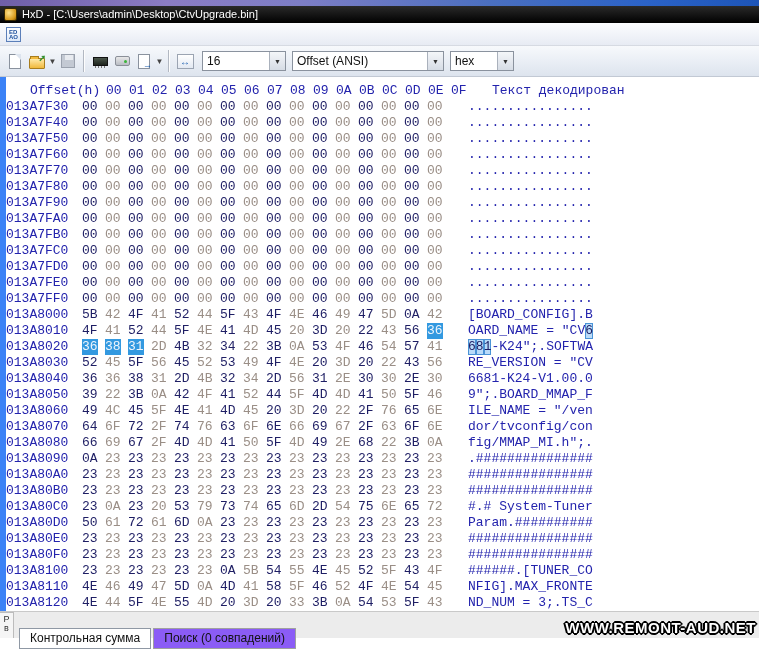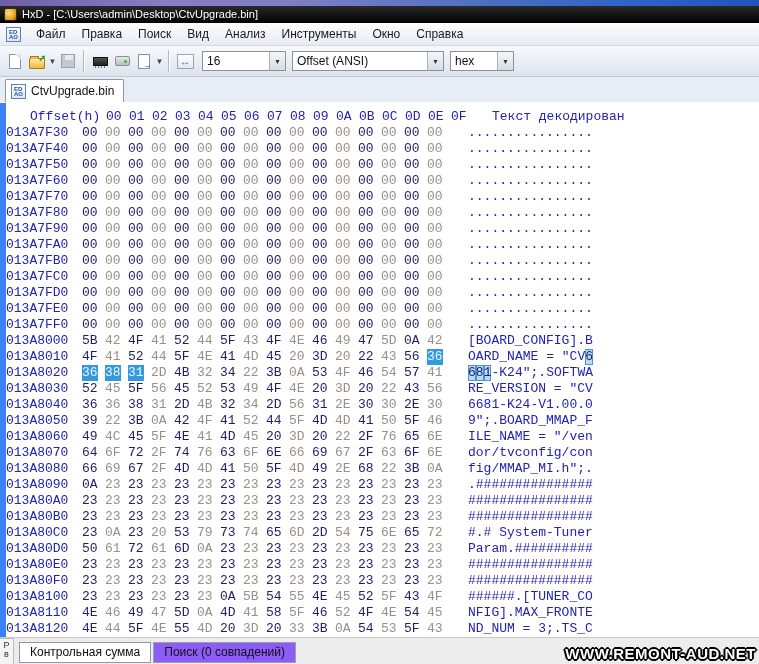--- a/index.html
+++ b/index.html
@@ -67,50 +67,40 @@
   .b.sel{background:#3399e0;color:#eef5fc;}
   .dtext{display:inline-block;margin-left:18px;color:#2323ad;white-space:pre;}
   .hdr-text{display:inline-block;margin-left:18px;}
   .ch{display:inline-block;white-space:pre;}
   .ch.tsel{background:#b9dbf9;box-shadow:inset 0 0 0 1px #4a93d6;color:#1e1e64;}
 
   
   .bottombar{height:27px;background:#ececec;border-top:1px solid #c9c9c9;position:relative;}
   .sidebox{position:absolute;left:0;top:0;bottom:0;width:14px;background:#f5f5f5;border-right:1px solid #bcbcbc;border-top:1px solid #bcbcbc;overflow:hidden;}
   .side-label{width:9px;margin:2px auto 0;font-size:9px;line-height:9px;color:#333;word-break:break-all;text-align:center;}
-  .btabs{position:absolute;left:19px;top:4px;display:flex;}
+  .btabs{position:absolute;left:19px;top:16px;display:flex;}
   .btab{font-size:12px;color:#111;padding:2px 10px 3px;border:1px solid #a0a0a0;background:#8b5cf6;margin-right:2px;white-space:nowrap;}
   .btab.active{background:#fff;border-color:#8f98a4;}
   .watermark{position:absolute;right:3px;bottom:2px;font-size:15px;font-weight:bold;letter-spacing:.5px;color:#fff;
     text-shadow:-2px 0 0 #000,2px 0 0 #000,0 -2px 0 #000,0 2px 0 #000,-1px -1px 0 #000,1px -1px 0 #000,-1px 1px 0 #000,1px 1px 0 #000;}
 </style>
 </head>
 <body>
 
 <div class="window">
 
   <div class="desktop-strip"></div>
 
   <div class="titlebar">
     <div class="app-icon"></div>
     <div class="title-text">HxD - [C:\Users\admin\Desktop\CtvUpgrade.bin]</div>
   </div>
 
   <div class="menubar">
     <div class="doc-icon"></div>
-    <div id="menu-items" style="display:flex;">
-        <div class="menu-item">Файл</div>
-        <div class="menu-item">Правка</div>
-        <div class="menu-item">Поиск</div>
-        <div class="menu-item">Вид</div>
-        <div class="menu-item">Анализ</div>
-        <div class="menu-item">Инструменты</div>
-        <div class="menu-item">Окно</div>
-        <div class="menu-item">Справка</div>
-      </div>
   </div>
 
   <div class="toolbar">
     <div class="tb-btn">
         <div class="ic-page"></div>
       </div>
     <div class="tb-btn">
         <div class="ic-folder"></div>
       </div>
     <div class="drop-arrow">▼</div>
@@ -139,26 +129,20 @@
     <div class="combo combo-enc">
       <div class="combo-value">Offset (ANSI)</div>
       <div class="combo-btn">▼</div>
     </div>
     <div class="combo combo-base">
       <div class="combo-value">hex</div>
       <div class="combo-btn">▼</div>
     </div>
   </div>
 
-  <div class="tabbar">
-    <div class="tab-active">
-      <div class="doc-icon" style="margin:0;"></div>
-      <span class="tab-label">CtvUpgrade.bin</span>
-    </div>
-  </div>
 
   <div class="hexview">
     <div class="hexheader">
       <span class="hdr-offset">Offset(h)</span><span id="hdr-bytes"><span class="hdr-byte">00</span><span class="hdr-byte">01</span><span class="hdr-byte">02</span><span class="hdr-byte">03</span><span class="hdr-byte">04</span><span class="hdr-byte">05</span><span class="hdr-byte">06</span><span class="hdr-byte">07</span><span class="hdr-byte">08</span><span class="hdr-byte">09</span><span class="hdr-byte">0A</span><span class="hdr-byte">0B</span><span class="hdr-byte">0C</span><span class="hdr-byte">0D</span><span class="hdr-byte">0E</span><span class="hdr-byte">0F</span></span><span class="hdr-text">Текст декодирован</span>
     </div>
     <div id="hex-rows">
         <div class="hexrow"><span class="offset">013A7F30</span><span class="bytecell dk"><span class="b">00</span></span><span class="bytecell lt"><span class="b">00</span></span><span class="bytecell dk"><span class="b">00</span></span><span class="bytecell lt"><span class="b">00</span></span><span class="bytecell dk"><span class="b">00</span></span><span class="bytecell lt"><span class="b">00</span></span><span class="bytecell dk"><span class="b">00</span></span><span class="bytecell lt"><span class="b">00</span></span><span class="bytecell dk"><span class="b">00</span></span><span class="bytecell lt"><span class="b">00</span></span><span class="bytecell dk"><span class="b">00</span></span><span class="bytecell lt"><span class="b">00</span></span><span class="bytecell dk"><span class="b">00</span></span><span class="bytecell lt"><span class="b">00</span></span><span class="bytecell dk"><span class="b">00</span></span><span class="bytecell lt"><span class="b">00</span></span><span class="dtext">................</span></div>
         <div class="hexrow"><span class="offset">013A7F40</span><span class="bytecell dk"><span class="b">00</span></span><span class="bytecell lt"><span class="b">00</span></span><span class="bytecell dk"><span class="b">00</span></span><span class="bytecell lt"><span class="b">00</span></span><span class="bytecell dk"><span class="b">00</span></span><span class="bytecell lt"><span class="b">00</span></span><span class="bytecell dk"><span class="b">00</span></span><span class="bytecell lt"><span class="b">00</span></span><span class="bytecell dk"><span class="b">00</span></span><span class="bytecell lt"><span class="b">00</span></span><span class="bytecell dk"><span class="b">00</span></span><span class="bytecell lt"><span class="b">00</span></span><span class="bytecell dk"><span class="b">00</span></span><span class="bytecell lt"><span class="b">00</span></span><span class="bytecell dk"><span class="b">00</span></span><span class="bytecell lt"><span class="b">00</span></span><span class="dtext">................</span></div>
         <div class="hexrow"><span class="offset">013A7F50</span><span class="bytecell dk"><span class="b">00</span></span><span class="bytecell lt"><span class="b">00</span></span><span class="bytecell dk"><span class="b">00</span></span><span class="bytecell lt"><span class="b">00</span></span><span class="bytecell dk"><span class="b">00</span></span><span class="bytecell lt"><span class="b">00</span></span><span class="bytecell dk"><span class="b">00</span></span><span class="bytecell lt"><span class="b">00</span></span><span class="bytecell dk"><span class="b">00</span></span><span class="bytecell lt"><span class="b">00</span></span><span class="bytecell dk"><span class="b">00</span></span><span class="bytecell lt"><span class="b">00</span></span><span class="bytecell dk"><span class="b">00</span></span><span class="bytecell lt"><span class="b">00</span></span><span class="bytecell dk"><span class="b">00</span></span><span class="bytecell lt"><span class="b">00</span></span><span class="dtext">................</span></div>
         <div class="hexrow"><span class="offset">013A7F60</span><span class="bytecell dk"><span class="b">00</span></span><span class="bytecell lt"><span class="b">00</span></span><span class="bytecell dk"><span class="b">00</span></span><span class="bytecell lt"><span class="b">00</span></span><span class="bytecell dk"><span class="b">00</span></span><span class="bytecell lt"><span class="b">00</span></span><span class="bytecell dk"><span class="b">00</span></span><span class="bytecell lt"><span class="b">00</span></span><span class="bytecell dk"><span class="b">00</span></span><span class="bytecell lt"><span class="b">00</span></span><span class="bytecell dk"><span class="b">00</span></span><span class="bytecell lt"><span class="b">00</span></span><span class="bytecell dk"><span class="b">00</span></span><span class="bytecell lt"><span class="b">00</span></span><span class="bytecell dk"><span class="b">00</span></span><span class="bytecell lt"><span class="b">00</span></span><span class="dtext">................</span></div>

